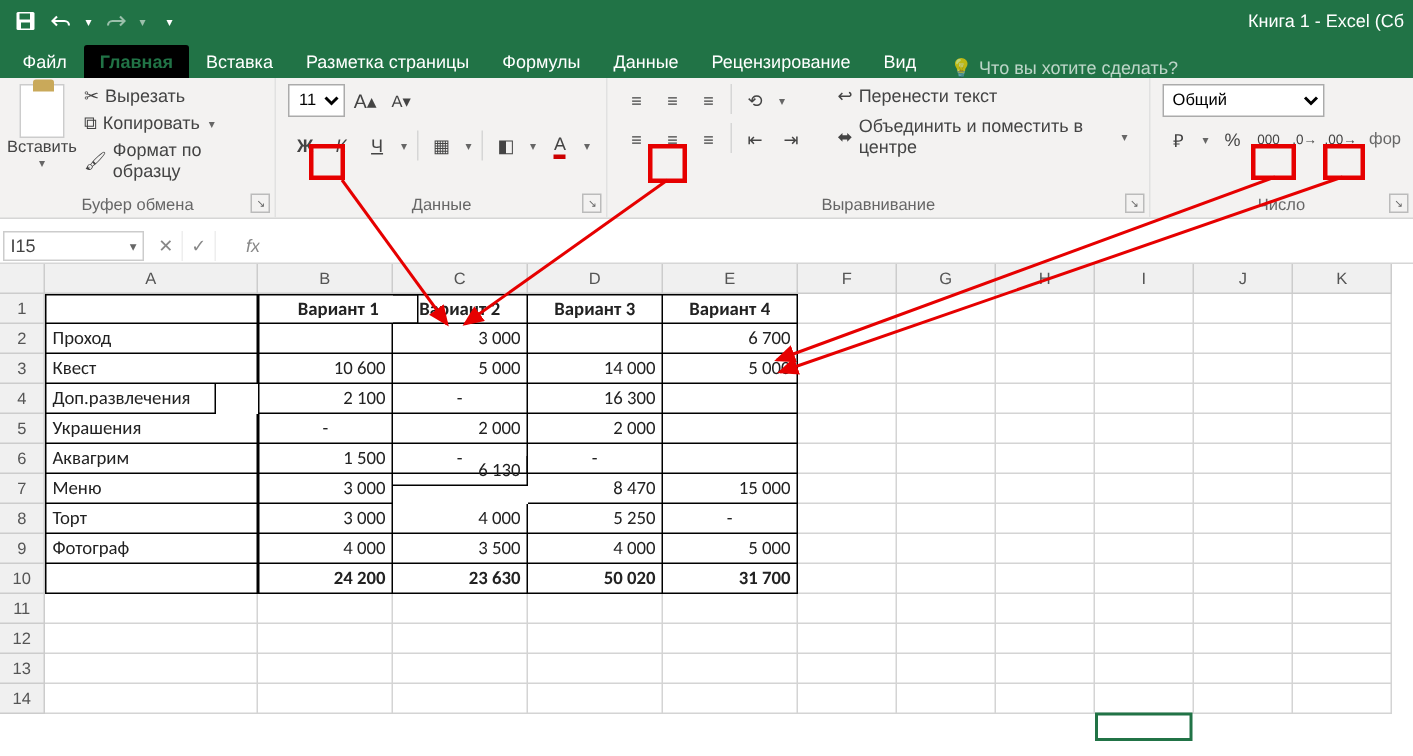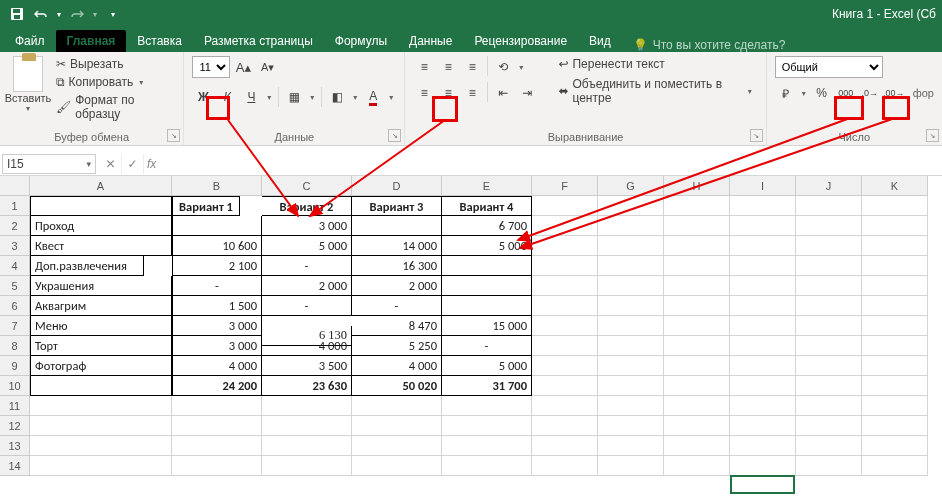--- a/index.html
+++ b/index.html
@@ -47,21 +47,21 @@
 
   .num-row1, .num-row2 { display: flex; gap: 2px; align-items: center; }
   .num-format { width: 108px; }
 
   
   .namebox-row { height: 24px; display: flex; align-items: center; border-bottom: 1px solid #d6d6d6; background: #fff; margin-top: 6px; justify-content: space-between; }
   .namebox { width: 94px; border: 1px solid #ccc; height: 20px; margin-left: 2px; padding: 0 4px; font-size: 12px; display: flex; align-items: center; background: #fff; }
   .namebox .dd { margin-left: auto; color: #666; font-size: 9px; }
   .fx-btns { display: flex; margin-left: 4px; }
   .fx-btn { width: 22px; height: 20px; display: flex; align-items: center; justify-content: center; color: #888; cursor: pointer; border-right: 1px solid #eee; }
-  .fx-label { font-style: italic; color: #888; margin-left: 3px; }
+  .fx-label { font-style: italic; color: #888; margin-left: 20px; }
   .formula-input { flex: 1; height: 20px; border: none; outline: none; padding: 0 4px; }
 
   
   .grid-area { position: relative; }
   .grid-headers { display: flex; }
   .corner { width: 30px; height: 20px; background: #f0f0f0; border-right: 1px solid #ccc; border-bottom: 1px solid #ccc; }
   .colhdr { height: 20px; background: #f0f0f0; border-right: 1px solid #ccc; border-bottom: 1px solid #ccc; display: flex; align-items: center; justify-content: center; font-size: 11px; color: #555; }
   .grid-body { display: flex; }
   .rownums { display: flex; flex-direction: column; }
   .rownum { width: 30px; height: 20px; background: #f0f0f0; border-right: 1px solid #ccc; border-bottom: 1px solid #ccc; display: flex; align-items: center; justify-content: center; font-size: 11px; color: #555; }
@@ -280,21 +280,21 @@
         <div class="rownum">8</div>
         <div class="rownum">9</div>
         <div class="rownum">10</div>
         <div class="rownum">11</div>
         <div class="rownum">12</div>
         <div class="rownum">13</div>
         <div class="rownum">14</div>
       </div>
     <div class="cells" id="cells" style="width: 898px; height: 280px;">
         <div class="cell" id="cell-0-0" style="left: 0px; top: 0px; width: 142px; border-width: 1px; border-style: solid; border-color: rgb(0, 0, 0);"></div>
-        <div class="cell hdr-cell" id="cell-0-1" style="left: 142px; top: 0px; width: 68px; border-width: 1px; border-style: solid; border-color: rgb(0, 0, 0);">Вариант 1</div>
+        <div class="cell hdr-cell" id="cell-0-1" style="left: 142px; top: 0px; width: 107px; border-width: 1px; border-style: solid; border-color: rgb(0, 0, 0);">Вариант 1</div>
         <div class="cell hdr-cell" id="cell-0-2" style="left: 232px; top: 0px; width: 90px; border-right: 1px solid rgb(0, 0, 0); border-bottom: 1px solid rgb(0, 0, 0); border-top: 1px solid rgb(0, 0, 0);">Вариант 2</div>
         <div class="cell hdr-cell" id="cell-0-3" style="left: 322px; top: 0px; width: 90px; border-right: 1px solid rgb(0, 0, 0); border-bottom: 1px solid rgb(0, 0, 0); border-top: 1px solid rgb(0, 0, 0);">Вариант 3</div>
         <div class="cell hdr-cell" id="cell-0-4" style="left: 412px; top: 0px; width: 90px; border-right: 1px solid rgb(0, 0, 0); border-bottom: 1px solid rgb(0, 0, 0); border-top: 1px solid rgb(0, 0, 0);">Вариант 4</div>
         <div class="cell" id="cell-0-5" style="left: 502px; top: 0px; width: 66px;"></div>
         <div class="cell" id="cell-0-6" style="left: 568px; top: 0px; width: 66px;"></div>
         <div class="cell" id="cell-0-7" style="left: 634px; top: 0px; width: 66px;"></div>
         <div class="cell" id="cell-0-8" style="left: 700px; top: 0px; width: 66px;"></div>
         <div class="cell" id="cell-0-9" style="left: 766px; top: 0px; width: 66px;"></div>
         <div class="cell" id="cell-0-10" style="left: 832px; top: 0px; width: 66px;"></div>
         <div class="cell" id="cell-1-0" style="left: 0px; top: 20px; width: 142px; border-right: 1px solid rgb(0, 0, 0); border-bottom: 1px solid rgb(0, 0, 0); border-left: 1px solid rgb(0, 0, 0);">Проход</div>
@@ -347,21 +347,21 @@
         <div class="cell center" id="cell-5-3" style="left: 322px; top: 100px; width: 90px; border-right: 1px solid rgb(0, 0, 0); border-bottom: 1px solid rgb(0, 0, 0);">-</div>
         <div class="cell" id="cell-5-4" style="left: 412px; top: 100px; width: 90px; border-right: 1px solid rgb(0, 0, 0); border-bottom: 1px solid rgb(0, 0, 0);"></div>
         <div class="cell" id="cell-5-5" style="left: 502px; top: 100px; width: 66px;"></div>
         <div class="cell" id="cell-5-6" style="left: 568px; top: 100px; width: 66px;"></div>
         <div class="cell" id="cell-5-7" style="left: 634px; top: 100px; width: 66px;"></div>
         <div class="cell" id="cell-5-8" style="left: 700px; top: 100px; width: 66px;"></div>
         <div class="cell" id="cell-5-9" style="left: 766px; top: 100px; width: 66px;"></div>
         <div class="cell" id="cell-5-10" style="left: 832px; top: 100px; width: 66px;"></div>
         <div class="cell" id="cell-6-0" style="left: 0px; top: 120px; width: 142px; border-right: 1px solid rgb(0, 0, 0); border-bottom: 1px solid rgb(0, 0, 0); border-left: 1px solid rgb(0, 0, 0);">Меню</div>
         <div class="cell num" id="cell-6-1" style="left: 142px; top: 120px; width: 90px; border-right: 1px solid rgb(0, 0, 0); border-bottom: 1px solid rgb(0, 0, 0); border-left: 1px solid rgb(0, 0, 0);">3 000</div>
-        <div class="cell num" id="cell-6-2" style="left: 232px; top: 130px; width: 90px; border-right: 1px solid rgb(0, 0, 0); border-bottom: 1px solid rgb(0, 0, 0); font-family: Liberation Serif, serif;">6 130</div>
+        <div class="cell num" id="cell-6-2" style="left: 232px; top: 108px; width: 90px; border-right: 1px solid rgb(0, 0, 0); border-bottom: 1px solid rgb(0, 0, 0);">6 130</div>
         <div class="cell num" id="cell-6-3" style="left: 322px; top: 120px; width: 90px; border-right: 1px solid rgb(0, 0, 0); border-bottom: 1px solid rgb(0, 0, 0);">8 470</div>
         <div class="cell num" id="cell-6-4" style="left: 412px; top: 120px; width: 90px; border-right: 1px solid rgb(0, 0, 0); border-bottom: 1px solid rgb(0, 0, 0);">15 000</div>
         <div class="cell" id="cell-6-5" style="left: 502px; top: 120px; width: 66px;"></div>
         <div class="cell" id="cell-6-6" style="left: 568px; top: 120px; width: 66px;"></div>
         <div class="cell" id="cell-6-7" style="left: 634px; top: 120px; width: 66px;"></div>
         <div class="cell" id="cell-6-8" style="left: 700px; top: 120px; width: 66px;"></div>
         <div class="cell" id="cell-6-9" style="left: 766px; top: 120px; width: 66px;"></div>
         <div class="cell" id="cell-6-10" style="left: 832px; top: 120px; width: 66px;"></div>
         <div class="cell" id="cell-7-0" style="left: 0px; top: 140px; width: 142px; border-right: 1px solid rgb(0, 0, 0); border-bottom: 1px solid rgb(0, 0, 0); border-left: 1px solid rgb(0, 0, 0);">Торт</div>
         <div class="cell num" id="cell-7-1" style="left: 142px; top: 140px; width: 90px; border-right: 1px solid rgb(0, 0, 0); border-bottom: 1px solid rgb(0, 0, 0); border-left: 1px solid rgb(0, 0, 0);">3 000</div>

